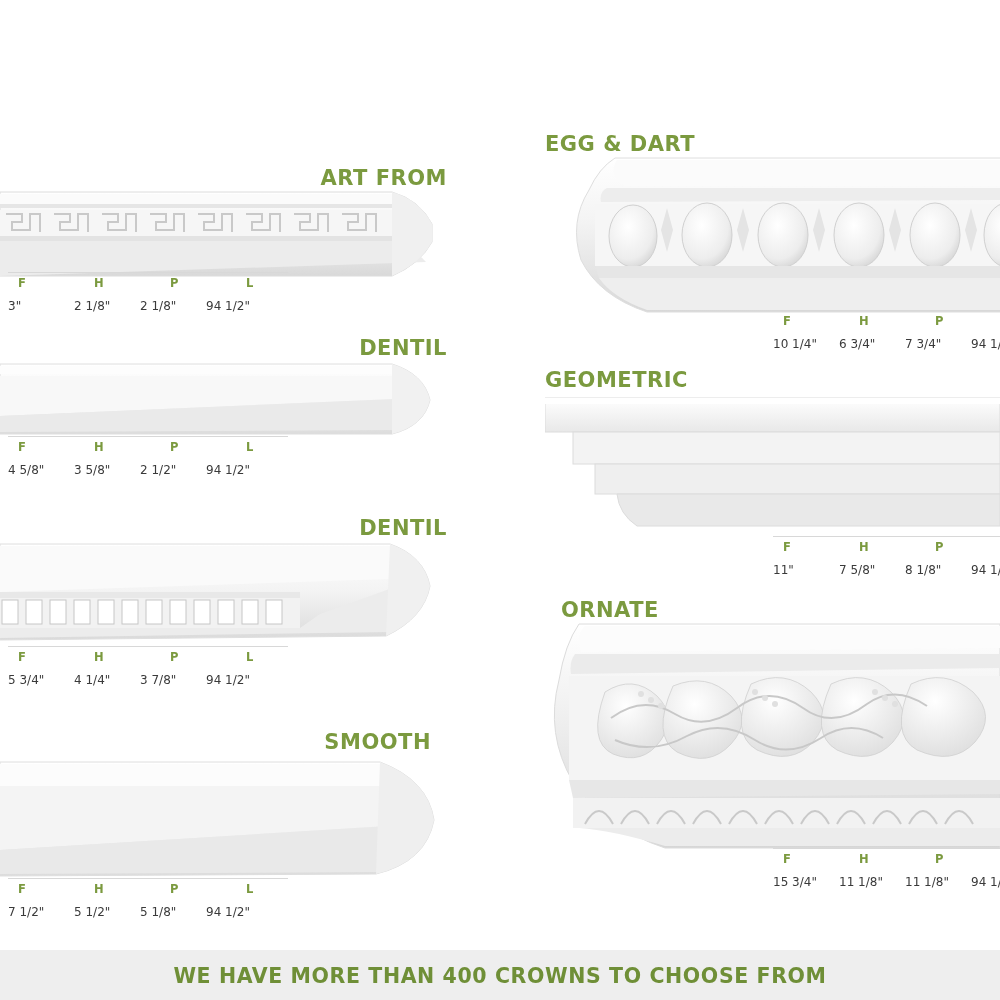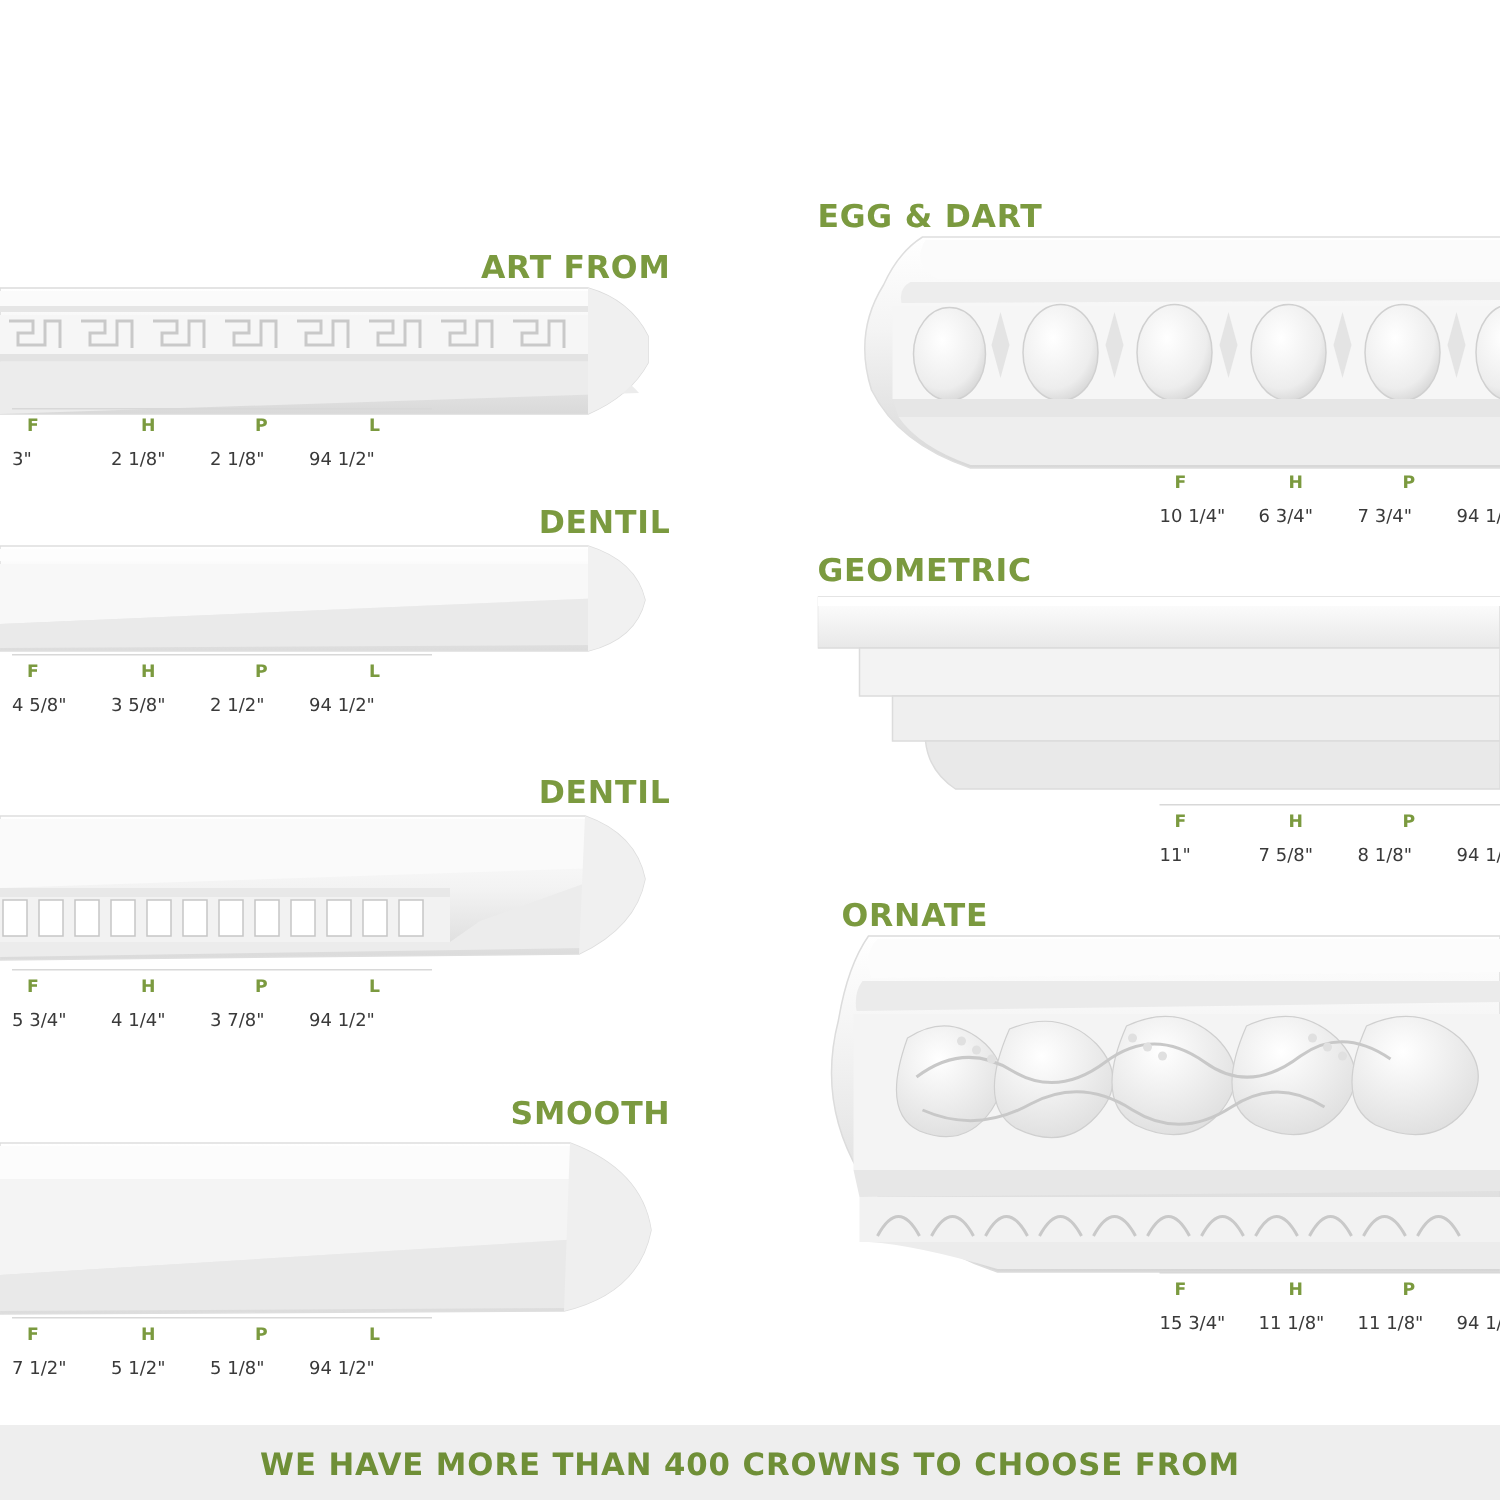--- a/index.html
+++ b/index.html
@@ -259,21 +259,21 @@
         <div class="cell">5 3/4"</div>
         <div class="cell">4 1/4"</div>
         <div class="cell">3 7/8"</div>
         <div class="cell">94 1/2"</div>
       </div>
     </div>
     <div class="divider" style="left:8px;top:134px;width:280px;"></div>
   </div>
 
   <div class="block" style="left:0;top:730px;width:455px;">
-    <div class="style-label right" style="right:8px;top:0px;">SMOOTH</div>
+    <div class="style-label right" style="right:24px;top:0px;">SMOOTH</div>
     <div class="art" style="left:0;top:28px;width:448px;height:122px;">
       <svg width="448" height="122" viewBox="0 0 448 122">
         <defs>
           <linearGradient id="gSmooth" x1="0" y1="0" x2="0" y2="1">
             <stop offset="0" stop-color="#ffffff"></stop>
             <stop offset="0.45" stop-color="#f6f6f6"></stop>
             <stop offset="1" stop-color="#dcdcdc"></stop>
           </linearGradient>
         </defs>
         <path d="M0,4 L380,4 Q428,22 434,62 Q426,104 376,116 L0,118 Z" fill="url(#gSmooth)" stroke="#dedede" stroke-width="1"></path>

